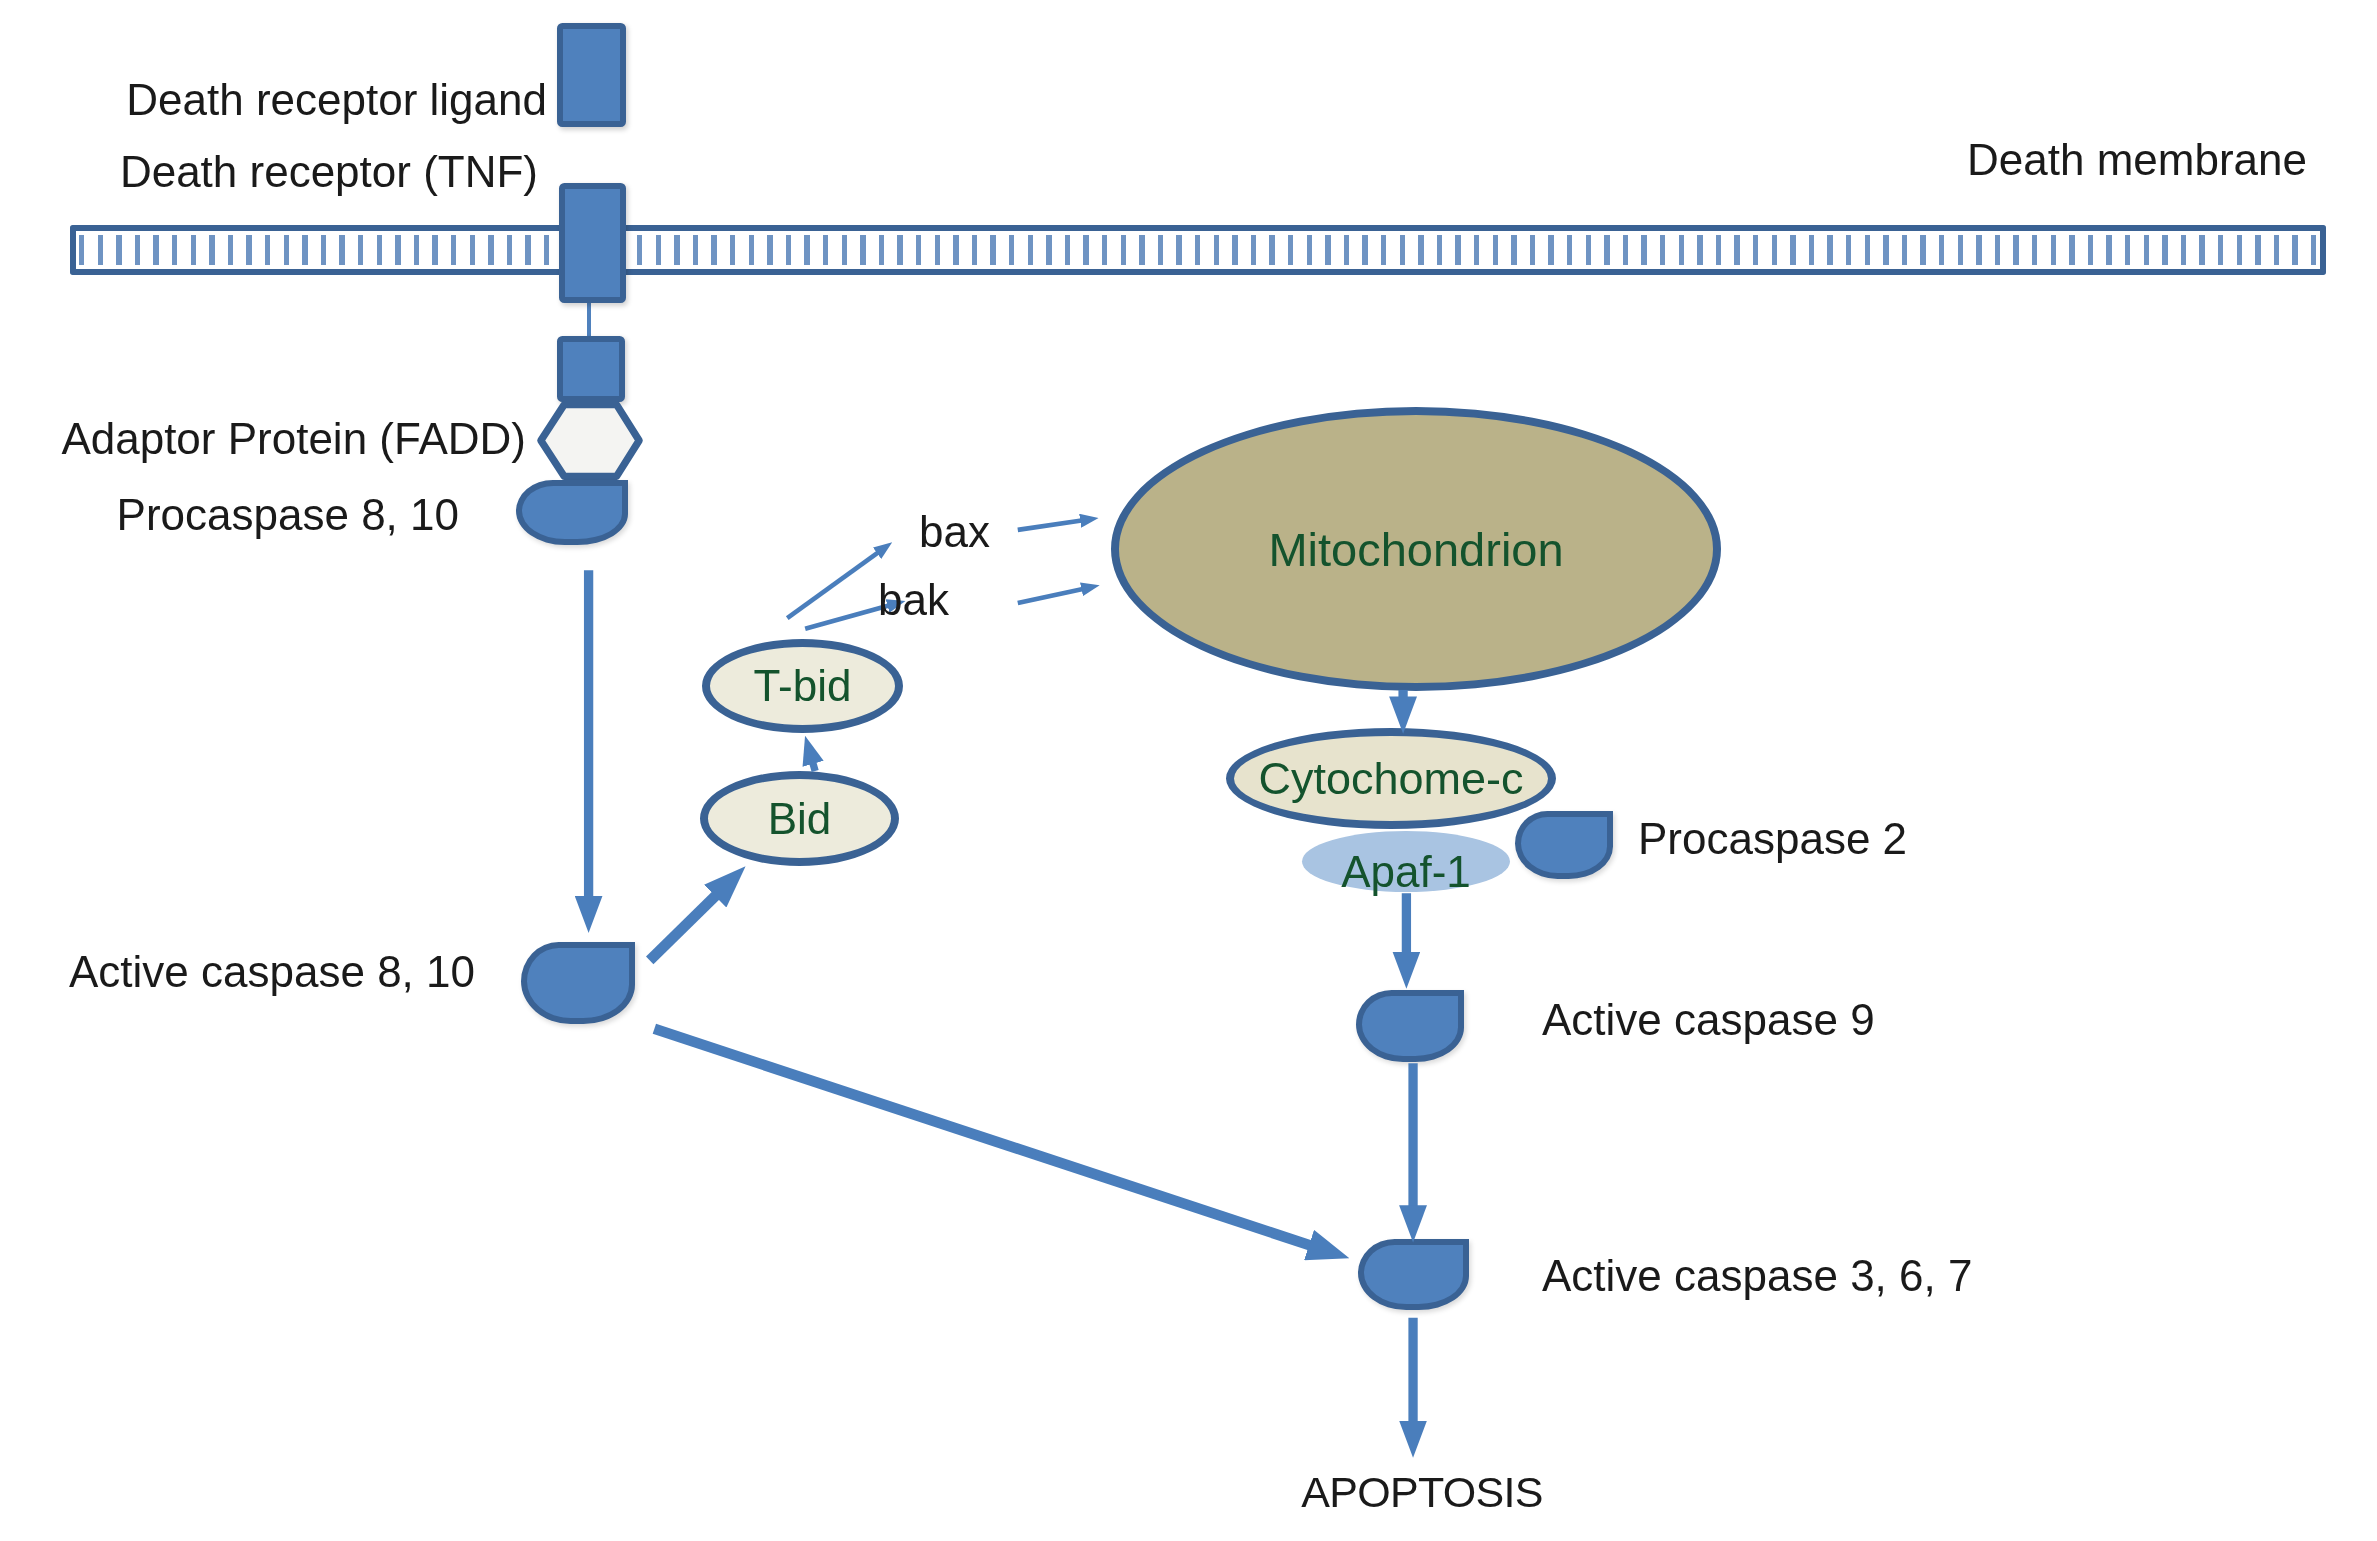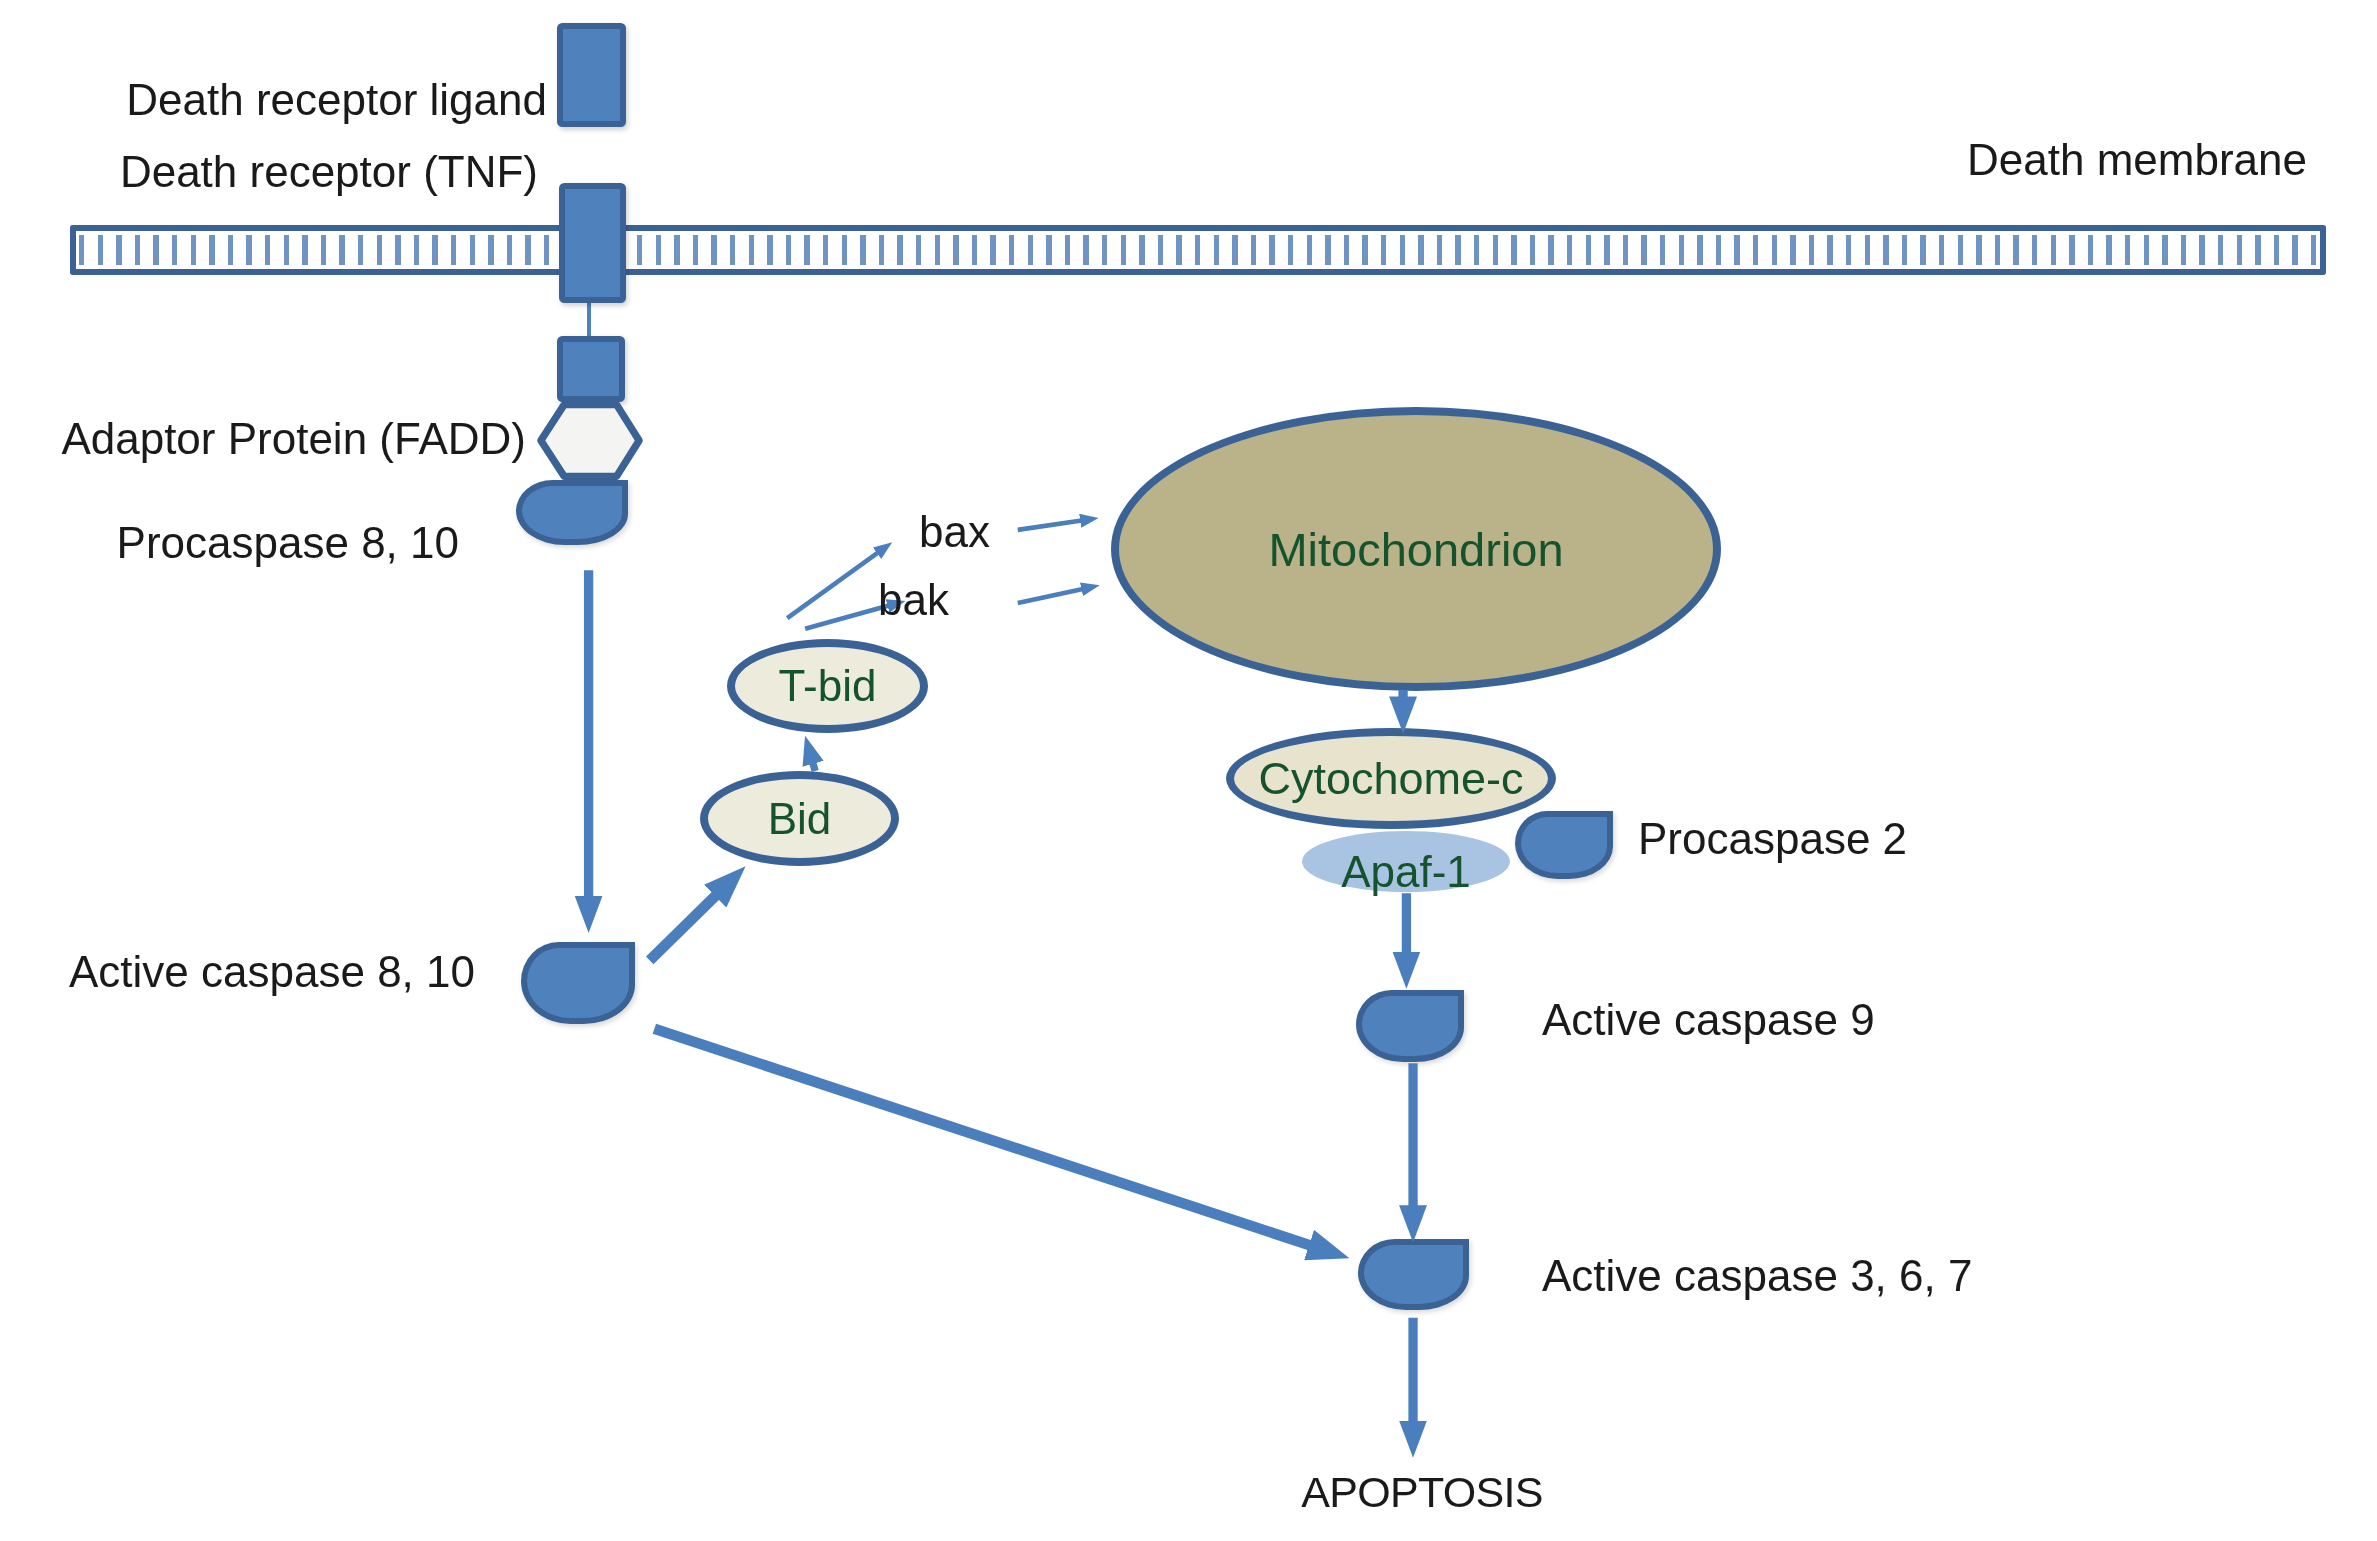--- a/index.html
+++ b/index.html
@@ -67,21 +67,21 @@
   <div id="connector"></div>
   <div class="rect-blue" style="left:557px; top:336px; width:68px; height:66px;"></div>
 
   <svg id="hexagon" width="108" height="81" viewBox="0 0 162 122">
     <polygon points="42,7 121,7 155,61 121,115 42,115 7,61" fill="#f4f4f2" stroke="#3a6294" stroke-width="11" stroke-linejoin="round"></polygon>
   </svg>
 
   <div class="blob" style="left:516px; top:480px; width:112px; height:65px;"></div>
   <div class="blob" style="left:521px; top:942px; width:114px; height:82px;"></div>
 
-  <div id="tbid" class="ellipse cream" style="left:727px; top:639px; width:201px; height:94px;">
+  <div id="tbid" class="ellipse cream" style="left:702px; top:639px; width:201px; height:94px;">
     <span>T-bid</span>
   </div>
   <div id="bid" class="ellipse cream" style="left:700px; top:771px; width:199px; height:95px;">
     <span>Bid</span>
   </div>
   <div id="mito" class="ellipse tan" style="left:1111px; top:407px; width:610px; height:284px;">
     <span>Mitochondrion</span>
   </div>
   <div class="ellipse apaf" style="left:1302px; top:831px; width:208px; height:61px; z-index:2;">
     <span style="position:relative; top:10.6px; z-index:4;">Apaf-1</span>
@@ -113,21 +113,21 @@
       <line x1="2117" y1="1344" x2="2117" y2="1436" stroke-width="14" marker-end="url(#ah)"></line>
       <line x1="2127" y1="1600" x2="2127" y2="1818" stroke-width="14" marker-end="url(#ah)"></line>
       <line x1="2127" y1="1983" x2="2127" y2="2142" stroke-width="14" marker-end="url(#ah)"></line>
     </g>
   </svg>
 
   <div class="lbl right z-top" style="right:1830px; top:78px;">Death receptor ligand</div>
   <div class="lbl right z-top" style="right:1839px; top:150px;">Death receptor (TNF)</div>
   <div class="lbl z-top" style="left:1967px; top:138px;">Death membrane</div>
   <div class="lbl right z-top" style="right:1851px; top:417px;">Adaptor Protein (FADD)</div>
-  <div class="lbl right z-top" style="right:1918px; top:493px;margin-top:28px;">Procaspase 8, 10</div>
+  <div class="lbl right z-top" style="right:1918px; top:493px;">Procaspase 8, 10</div>
   <div class="lbl right z-top" style="right:1902px; top:950px;">Active caspase 8, 10</div>
   <div class="lbl z-top" style="left:919px; top:510px;">bax</div>
   <div class="lbl z-top" style="left:878px; top:578px;">bak</div>
   <div class="lbl z-top" style="left:1638px; top:817px;">Procaspase 2</div>
   <div class="lbl z-top" style="left:1542px; top:998px;">Active caspase 9</div>
   <div class="lbl z-top" style="left:1542px; top:1254px;">Active caspase 3, 6, 7</div>
   <div id="apop" class="lbl z-top" style="left:1422px; top:1470px;">APOPTOSIS</div>
 
 </div>
 

